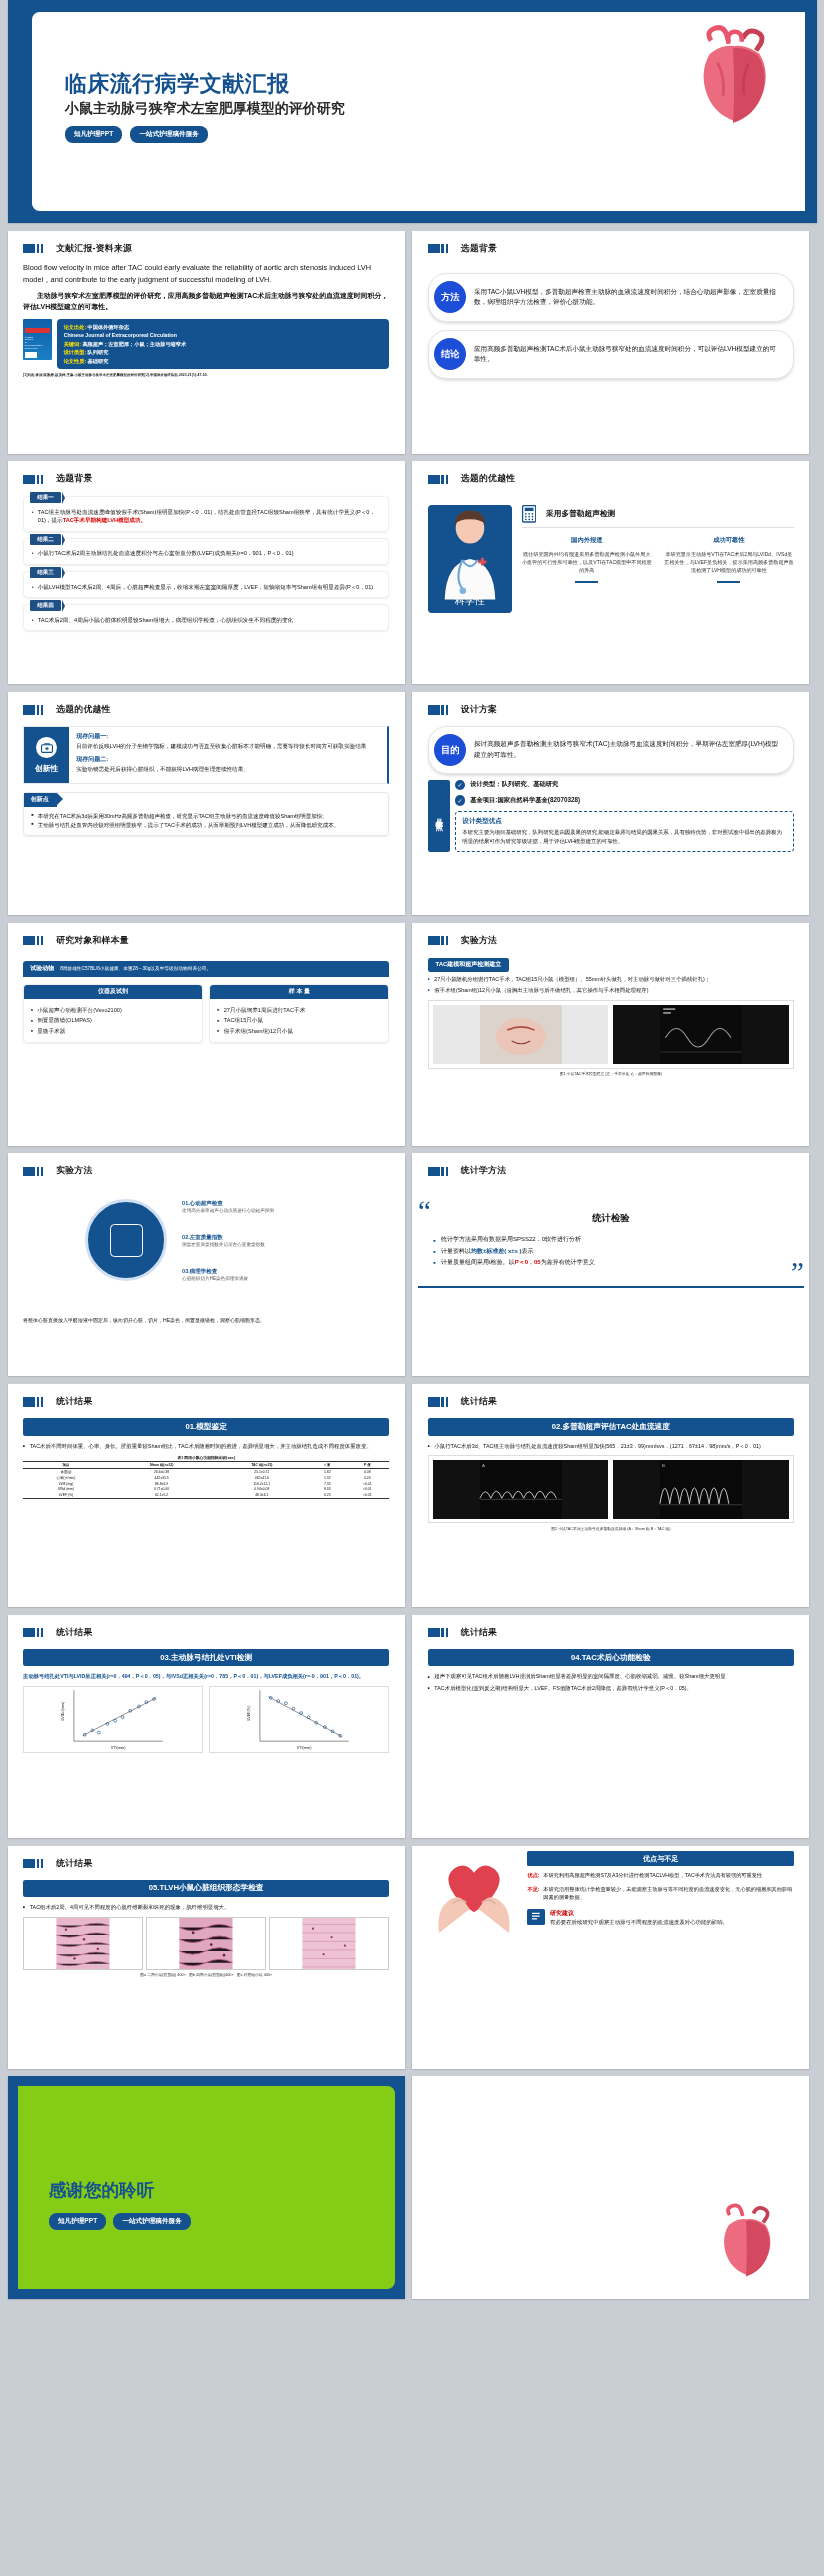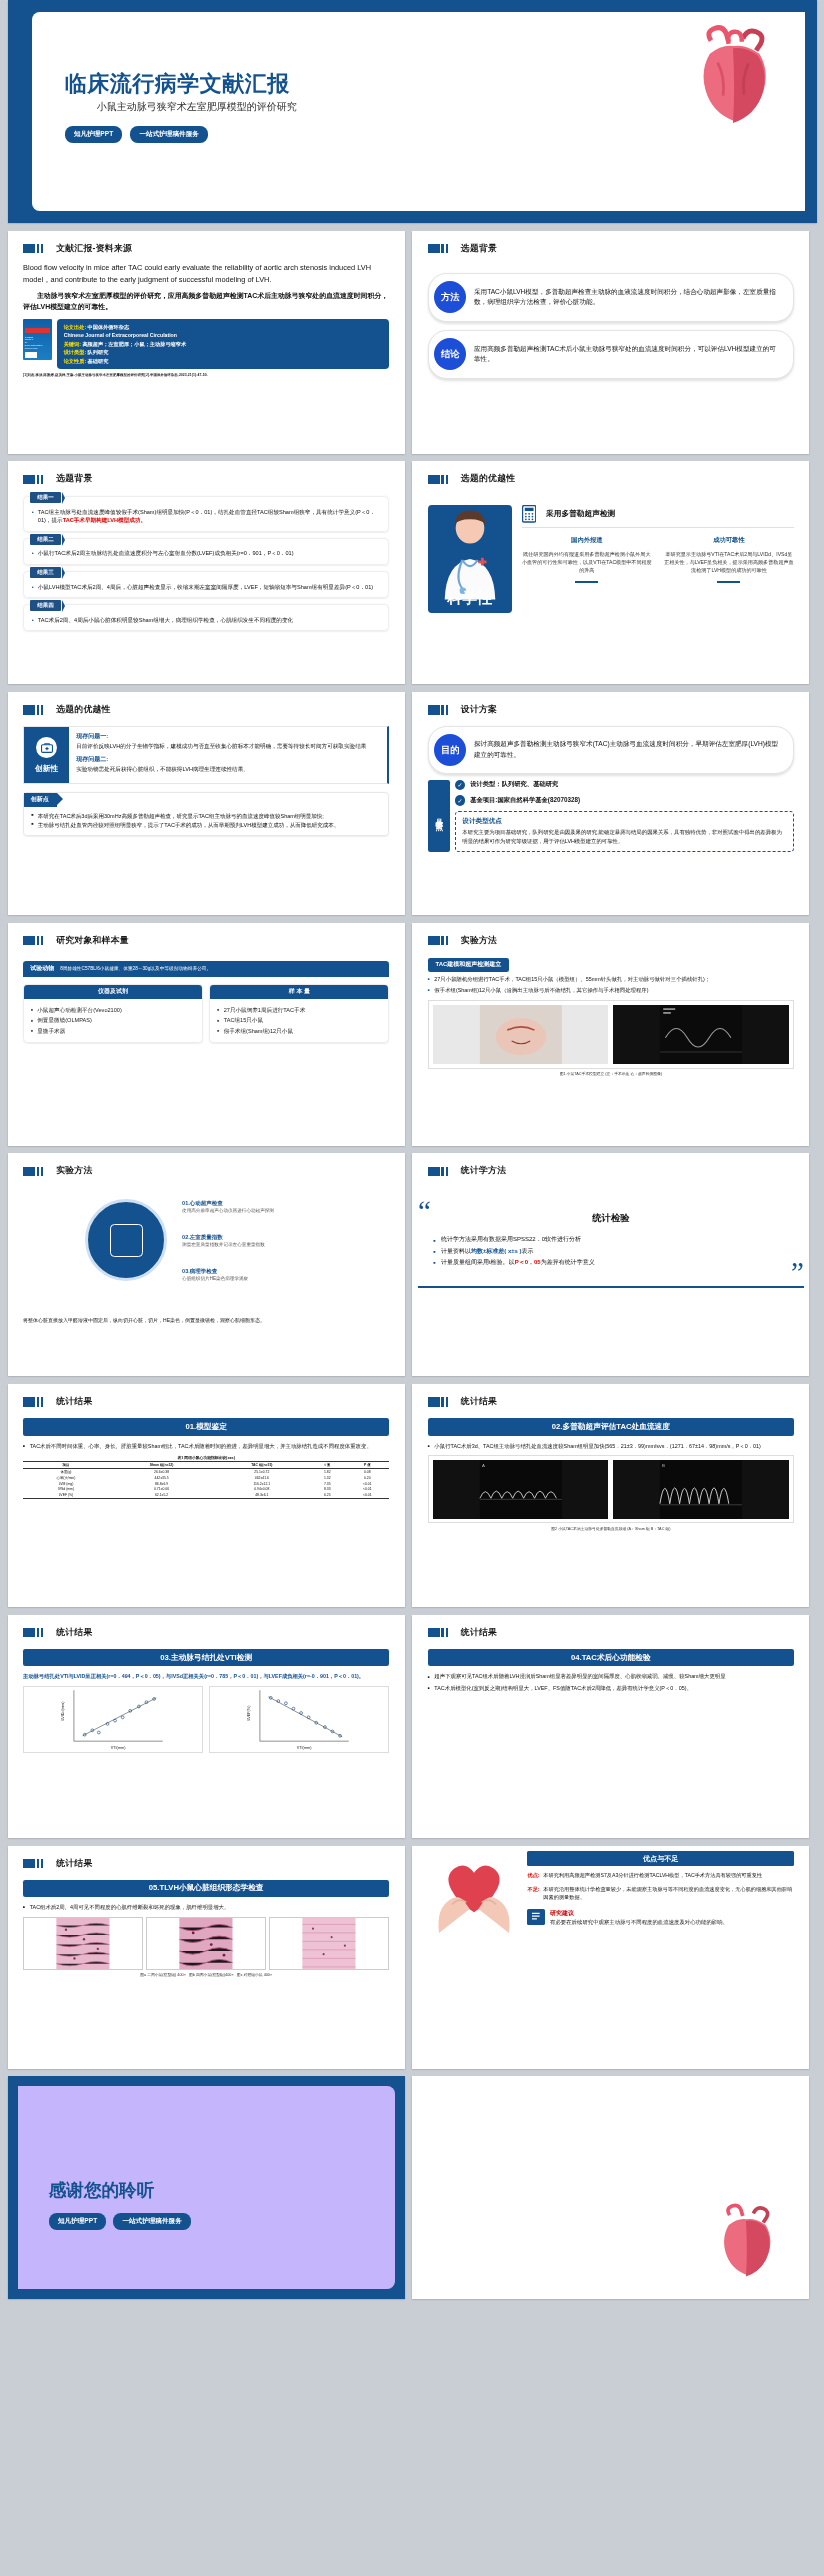--- a/index.html
+++ b/index.html
@@ -17,21 +17,21 @@
   }
   .slide.full { width:809px; flex:0 0 809px; }
 
   
   .title-slide { background:#14528f; padding:12px 12px 12px 24px; }
   .title-inner {
     width:100%; height:100%; background:#fff;
     border-radius:7.7px 0 0 7.7px; position:relative; overflow:hidden;
   }
   .t-main { position:absolute; left:33px; top:57px; font-size:22px; font-weight:bold; color:#14528f; letter-spacing:0.5px; }
-  .t-sub  { position:absolute; left:33px; top:88px; font-size:10px; font-weight:normal; color:#2b2b2b;margin-left:32px; }
+  .t-sub  { position:absolute; left:33px; top:88px; font-size:14px; font-weight:bold; color:#2b2b2b; }
   .t-btns { position:absolute; left:33px; top:114px; display:flex; gap:7.7px; }
   .t-btn  { background:#14528f; color:#fff; font-size:6.6px; font-weight:bold;
             padding:3.8px 9.3px; border-radius:7.7px; white-space:nowrap; }
   .heart-art { position:absolute; right:16.5px; top:12px; width:110px; height:108px; }
 
   
   .hd { display:flex; align-items:center; gap:13px; padding:12px 0 0 15.4px; }
   .hd .bars { display:flex; align-items:center; gap:1.6px; }
   .hd .b1 { width:12px; height:9.3px; background:#14528f; }
   .hd .b2 { width:2.7px;  height:9.3px; background:#14528f; }
@@ -70,21 +70,21 @@
   .rescard .tag:after{ content:""; position:absolute; right:-3.3px; top:0; border-left:3.3px solid #1e4f85;
                        border-top:6px solid transparent; border-bottom:6px solid transparent;}
   .rescard li { list-style:none; font-size:5.6px; line-height:1.55; color:#111; position:relative; padding-left:6px;}
   .rescard li:before{ content:"•"; position:absolute; left:0; color:#14528f; }
   .rd { color:#e00000; font-weight:bold; }
 
   
   .sci-wrap { display:flex; gap:10px; padding:2.2px 15.4px 0 15.4px; }
   .sci-card { width:84px; height:108px; background:#14528f; border-radius:3.8px; position:relative;
               display:flex; align-items:flex-end; justify-content:center; padding-bottom:5.5px; overflow:hidden;}
-  .sci-card .lbl { color:#fff; font-size:15px; font-weight:bold; z-index:2;}
+  .sci-card .lbl { color:#fff; font-size:10px; font-weight:normal; z-index:2;}
   .sci-right { flex:1; }
   .sci-head { display:flex; align-items:center; gap:10px; padding-bottom:4.4px; border-bottom:0.5px solid #e0e0e0;}
   .sci-head .ttl { font-size:7.7px; font-weight:bold; color:#111;}
   .sci-cols { display:flex; gap:12px; padding-top:7.7px;}
   .sci-col { flex:1; text-align:center;}
   .sci-col h4 { font-size:6.3px; color:#14528f; font-weight:bold; margin-bottom:5px;}
   .sci-col p { font-size:5.1px; line-height:1.6; color:#333;}
   .sci-col .ul { width:23px; height:2.2px; background:#14528f; margin:6.6px auto 0;}
 
   
@@ -190,21 +190,21 @@
   .sum-ttl { background:#14528f; color:#fff; text-align:center; font-size:7.1px; font-weight:bold; padding:2.7px 0; border-radius:1.6px; margin-bottom:5px;}
   .sum-item { display:flex; gap:3.8px; margin-bottom:5px; font-size:5.2px; line-height:1.58; color:#111;}
   .sum-item .bul { color:#e00000; font-weight:bold; white-space:nowrap;}
   .sug { display:flex; gap:5px; align-items:flex-start; margin-top:7.7px;}
   .sug .sic { width:17.6px; height:16.5px; background:#14528f; position:relative; flex:0 0 17.6px; border-radius:1.6px;}
   .sug h5 { font-size:6px; color:#c00; font-weight:bold;}
   .sug p { font-size:5.4px; color:#111; line-height:1.5;}
 
   
   .thanks { background:#14528f; padding:10px; }
-  .thanks-inner { width:100%; height:100%; background:#c4b5fd; border-radius:0 7.7px 7.7px 0; position:relative; overflow:hidden;}
+  .thanks-inner { width:100%; height:100%; background:#84cc16; border-radius:0 7.7px 7.7px 0; position:relative; overflow:hidden;}
   .th-main { position:absolute; left:31px; top:92px; font-size:17.6px; font-weight:bold; color:#14528f;}
   .th-btns { position:absolute; left:31px; top:127px; display:flex; gap:6.6px;}
 </style>
 </head>
 <body>
 
 <div class="deck">
 
   <div class="row">
     <div class="slide full title-slide">

